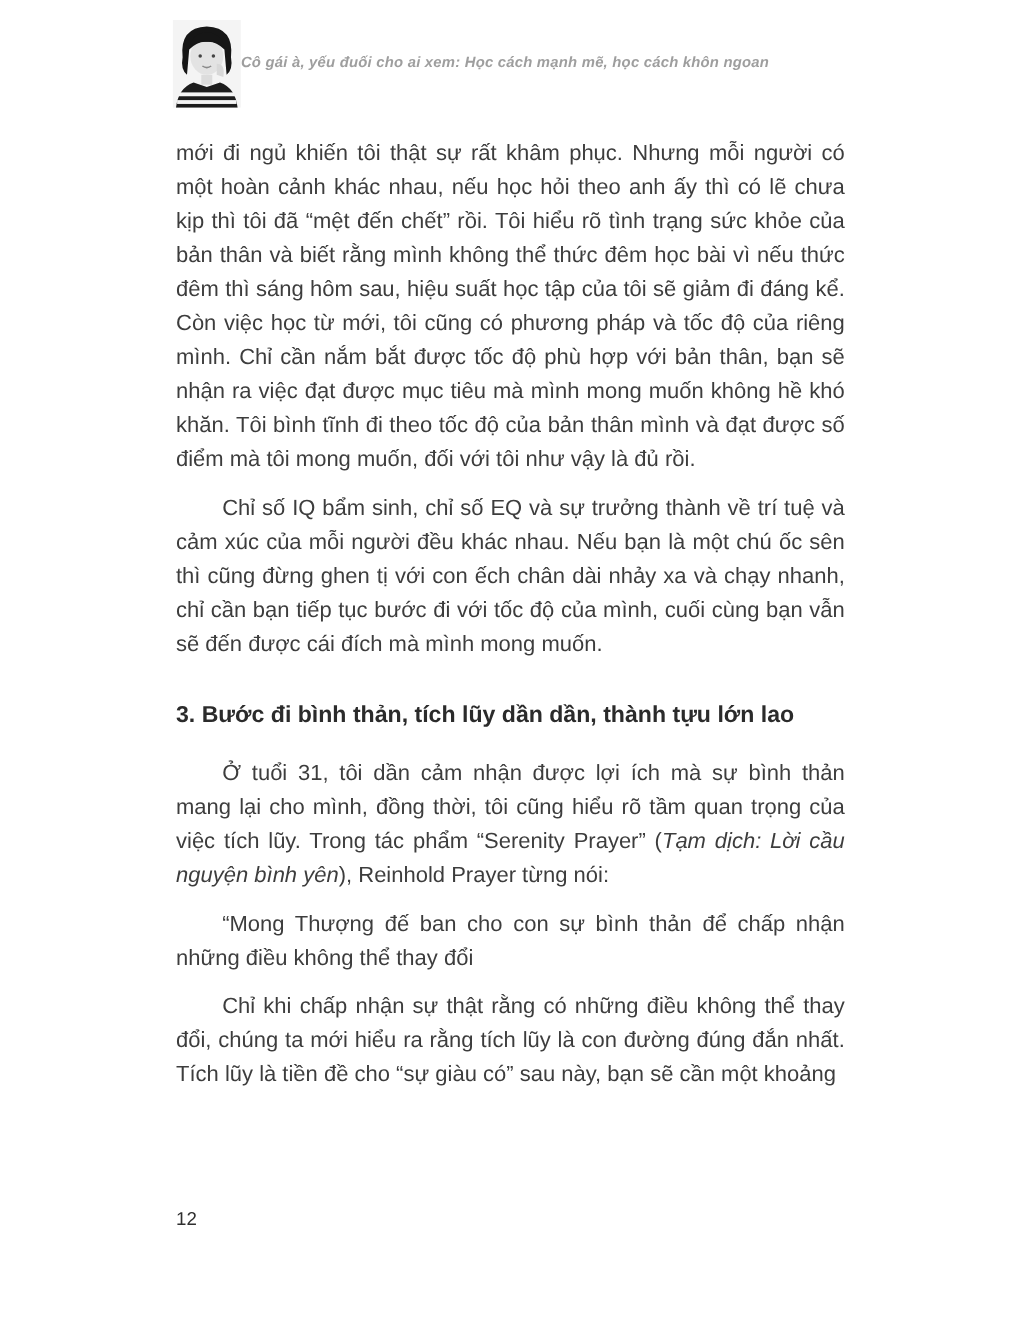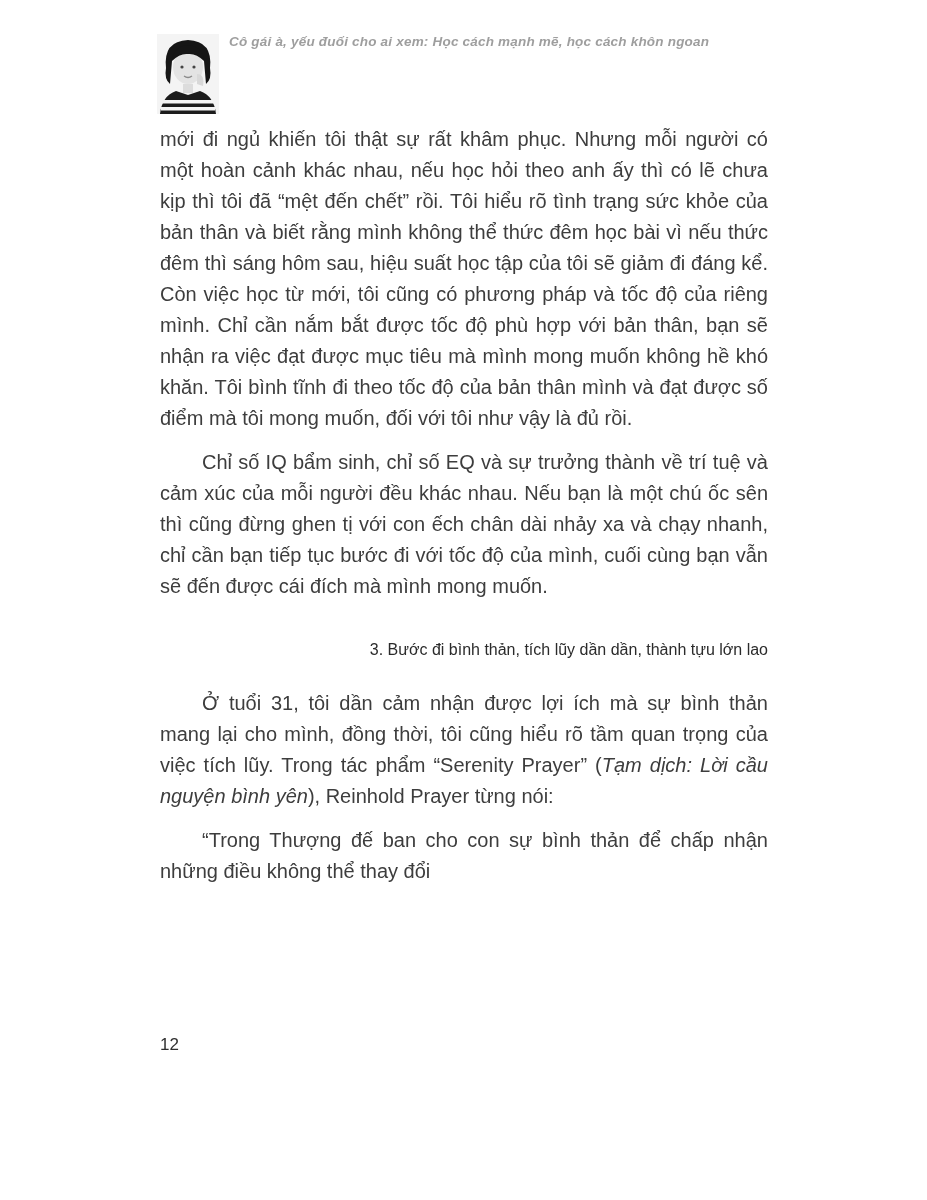--- a/index.html
+++ b/index.html
@@ -10,25 +10,24 @@
     height: 1200px;
     margin: 0 auto;
     background: #ffffff;
     font-family: "Liberation Sans", sans-serif;
     color: #3d3d3d;
     overflow: hidden;
   }
   .page-header {
     position: absolute;
     left: 157px;
-    top: 34px;
+    top: 18px;
     width: 614px;
     display: flex;
-    align-items: flex-start;
-    gap: 10px;
+    align-items: center;
   }
   .photo {
     width: 62px;
     height: 80px;
     flex: 0 0 auto;
   }
   .photo svg { display: block; width: 100%; height: 100%; }
   .running-title {
     font-size: 13.5px;
     font-style: italic;
@@ -43,32 +42,32 @@
     left: 160px;
     top: 124px;
     width: 608px;
     font-size: 20px;
     line-height: 31px;
     text-align: justify;
   }
   .para { margin: 0 0 13px 0; }
   .para.indent { text-indent: 42px; }
   .section-heading {
-    font-size: 16px;
+    font-size: 21px;
     line-height: 28px;
-    font-weight: normal;
+    font-weight: bold;
     color: #2b2b2b;
     margin: 34px 0 24px 0;
-    text-align: right;
+    text-align: left;
   }
   .run-italic { font-style: italic; }
   .page-number {
     position: absolute;
     left: 160px;
-    top: 1035px;
+    top: 1099px;
     font-size: 17px;
     color: #2f2f2f;
   }
 </style>
 </head>
 <body>
 
 <div class="page">
 
   <header class="page-header">
@@ -100,24 +99,25 @@
   <main class="page-body">
 
     <p class="para">mới đi ngủ khiến tôi thật sự rất khâm phục. Nhưng mỗi người có một hoàn cảnh khác nhau, nếu học hỏi theo anh ấy thì có lẽ chưa kịp thì tôi đã “mệt đến chết” rồi. Tôi hiểu rõ tình trạng sức khỏe của bản thân và biết rằng mình không thể thức đêm học bài vì nếu thức đêm thì sáng hôm sau, hiệu suất học tập của tôi sẽ giảm đi đáng kể. Còn việc học từ mới, tôi cũng có phương pháp và tốc độ của riêng mình. Chỉ cần nắm bắt được tốc độ phù hợp với bản thân, bạn sẽ nhận ra việc đạt được mục tiêu mà mình mong muốn không hề khó khăn. Tôi bình tĩnh đi theo tốc độ của bản thân mình và đạt được số điểm mà tôi mong muốn, đối với tôi như vậy là đủ rồi.</p>
 
     <p class="para indent">Chỉ số IQ bẩm sinh, chỉ số EQ và sự trưởng thành về trí tuệ và cảm xúc của mỗi người đều khác nhau. Nếu bạn là một chú ốc sên thì cũng đừng ghen tị với con ếch chân dài nhảy xa và chạy nhanh, chỉ cần bạn tiếp tục bước đi với tốc độ của mình, cuối cùng bạn vẫn sẽ đến được cái đích mà mình mong muốn.</p>
 
     <h3 class="section-heading">3. Bước đi bình thản, tích lũy dần dần, thành tựu lớn lao</h3>
 
     <p class="para indent"><span>Ở tuổi 31, tôi dần cảm nhận được lợi ích mà sự bình thản mang lại cho mình, đồng thời, tôi cũng hiểu rõ tầm quan trọng của việc tích lũy. Trong tác phẩm “Serenity Prayer” (</span><span class="run-italic">Tạm dịch: Lời cầu nguyện bình yên</span><span>), Reinhold Prayer từng nói:</span></p>
 
-    <p class="para indent">“Trong Thượng đế ban cho con sự bình thản để chấp nhận những điều không thể thay đổi</p>
+    <p class="para indent">“Mong Thượng đế ban cho con sự bình thản để chấp nhận những điều không thể thay đổi</p>
 
 
 
+    <p class="para indent">Chỉ khi chấp nhận sự thật rằng có những điều không thể thay đổi, chúng ta mới hiểu ra rằng tích lũy là con đường đúng đắn nhất. Tích lũy là tiền đề cho “sự giàu có” sau này, bạn sẽ cần một khoảng</p>
 
   </main>
 
   <footer>
     <div class="page-number">12</div>
   </footer>
 
 </div>
 
 </body></html>

